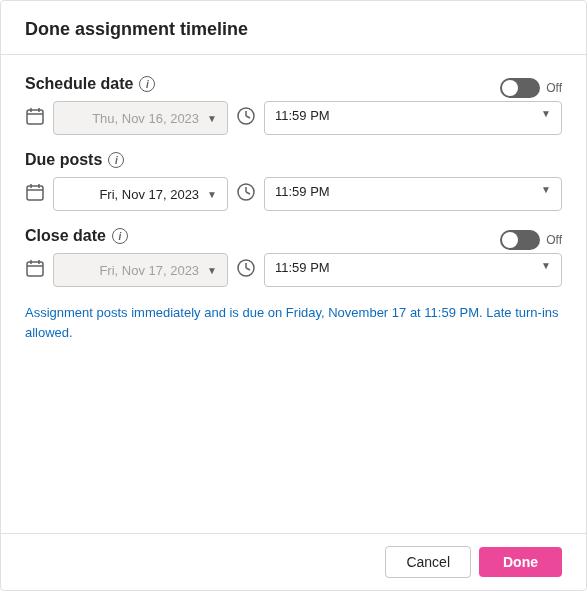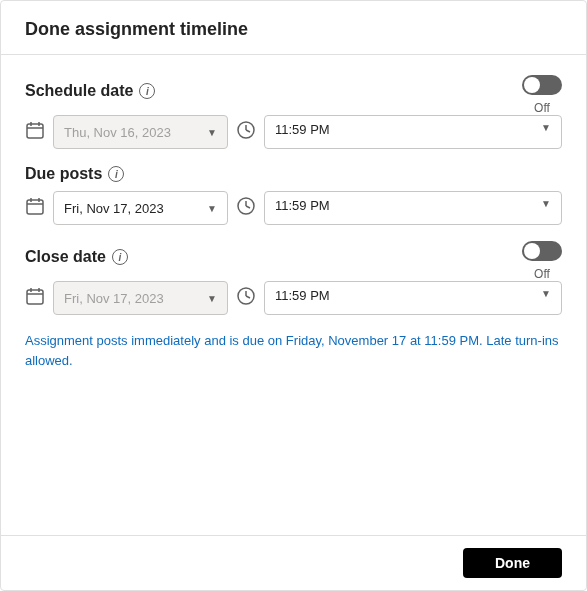--- a/index.html
+++ b/index.html
@@ -60,21 +60,20 @@
       color: #616161;
       cursor: pointer;
       font-style: italic;
       font-weight: 700;
     }
     .toggle-wrap {
       display: flex;
       align-items: center;
       gap: 6px;
       margin-left: auto;
-      flex-direction: column;
     }
     .row-header {
       display: flex;
       align-items: center;
       width: 100%;
     }
     .toggle {
       width: 40px;
       height: 20px;
       background: #616161;
@@ -103,21 +102,21 @@
       margin-bottom: 16px;
     }
     .cal-icon {
       font-size: 18px;
       color: #616161;
       flex-shrink: 0;
     }
     .date-select {
       display: flex;
       align-items: center;
-      justify-content: space-between;
+      justify-content: flex-end;
       border: 1px solid #c8c6c4;
       border-radius: 4px;
       padding: 6px 10px;
       min-width: 175px;
       cursor: pointer;
       background: #fff;
       height: 34px;
     }
     .date-select.disabled {
       background: #f3f2f1;
@@ -177,22 +176,22 @@
       padding: 7px 20px;
       border: 1px solid #c8c6c4;
       background: #fff;
       border-radius: 4px;
       font-size: 14px;
       cursor: pointer;
       color: #242424;
       font-family: 'Segoe UI', Arial, sans-serif;
     }
     .btn-done {
-      padding: 7px 32px;
-      background: #000000;
+      padding: 7px 24px;
+      background: #ec4899;
       border: none;
       border-radius: 4px;
       font-size: 14px;
       cursor: pointer;
       color: #fff;
       font-weight: 600;
       font-family: 'Segoe UI', Arial, sans-serif;
     }
   </style>
 </head>
@@ -315,15 +314,16 @@
           <span class="chevron-icon">▼</span>
         </div>
       </div>
     </div>
 
     <div class="info-text">Assignment posts immediately and is due on Friday, November 17 at 11:59 PM. Late turn-ins allowed.</div>
 
   </div>
 
   <div class="dialog-footer">
+    <button class="btn-cancel">Cancel</button>
     <button class="btn-done">Done</button>
   </div>
 </div>
 
 </body></html>

